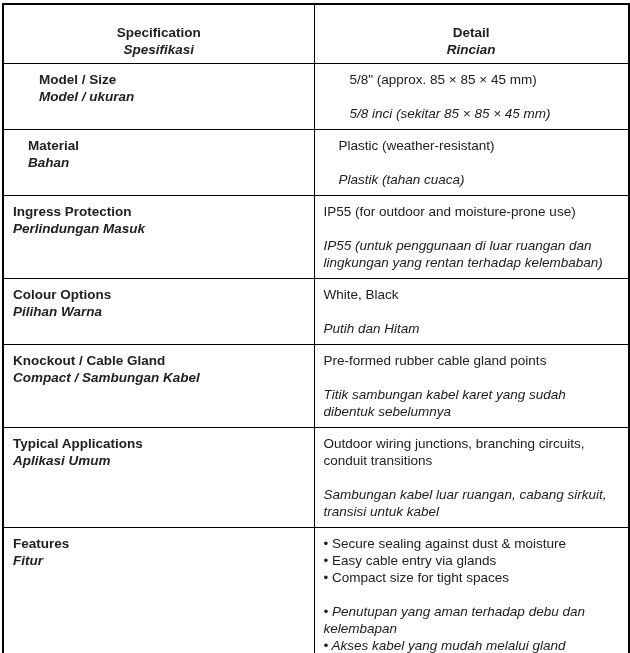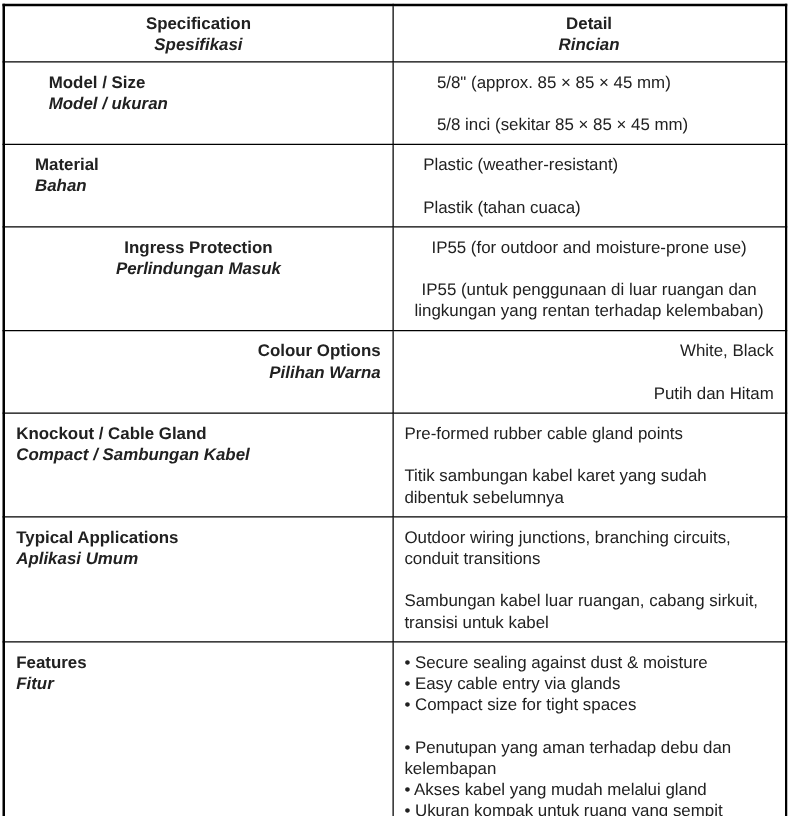--- a/index.html
+++ b/index.html
@@ -26,33 +26,33 @@
     padding: 7px 9px 7px 9px;
     font-size: 13.5px;
     line-height: 17px;
     font-weight: 400;
     text-align: left;
     overflow: hidden;
   }
   tr.hdr th {
     text-align: center;
     vertical-align: middle;
-    padding-top: 5px;
+    padding-top: 19px;
     padding-bottom: 5px;
     height: 34px;
   }
   .en-bold { font-weight: 700; font-style: normal; }
   .id-italic { font-style: italic; font-weight: 700; }
   .detail-en { white-space: pre-line; }
-  .detail-id { white-space: pre-line; margin-top: 17px; }
+  .detail-id { white-space: pre-line; font-style: italic; margin-top: 17px; }
   
   tr.r0 td { height: 50px; padding-left: 35px; }
   tr.r1 td { height: 51px; padding-left: 24px; }
-  tr.r2 td { height: 65px; text-align: center; }
-  tr.r3 td { height: 47px; text-align: right; }
+  tr.r2 td { height: 65px; }
+  tr.r3 td { height: 47px; }
   tr.r4 td { height: 67px; }
   tr.r5 td { height: 84px; margin-left: 32px; }
   tr.r6 td { height: 138px; }
 </style>
 </head>
 <body>
 
 <table class="spec-table">
   <colgroup>
     <col class="c1">

